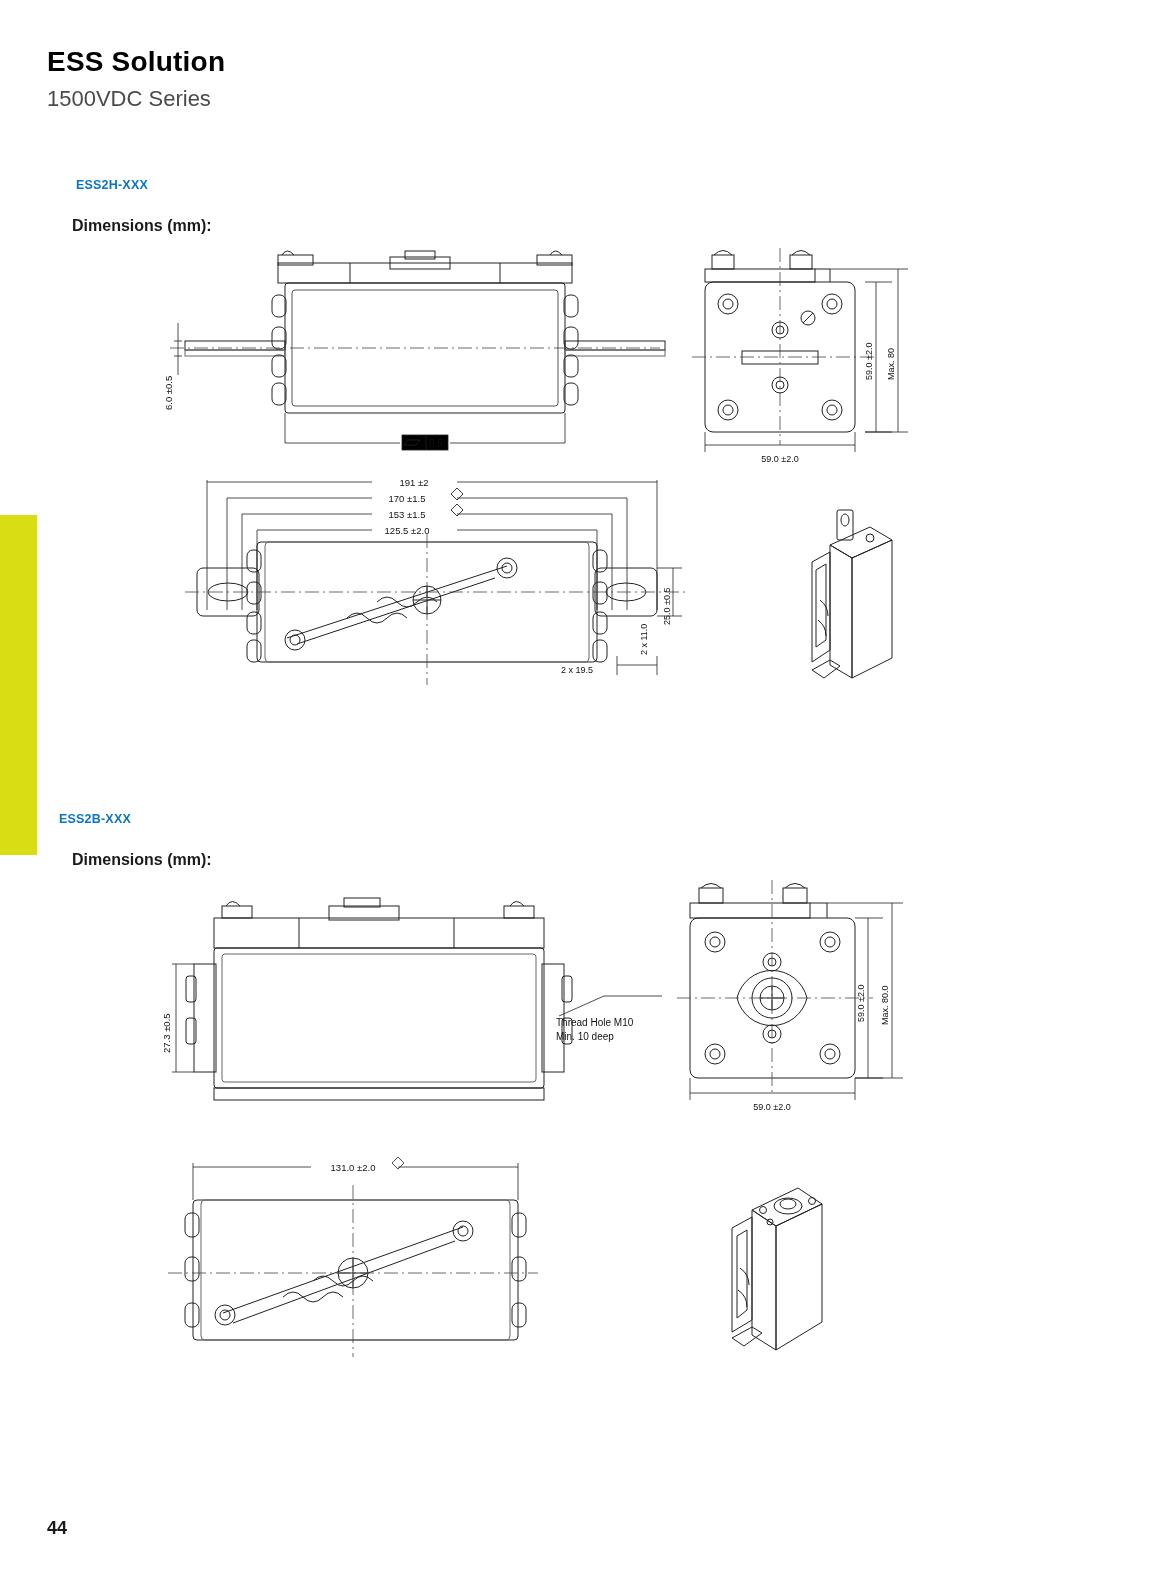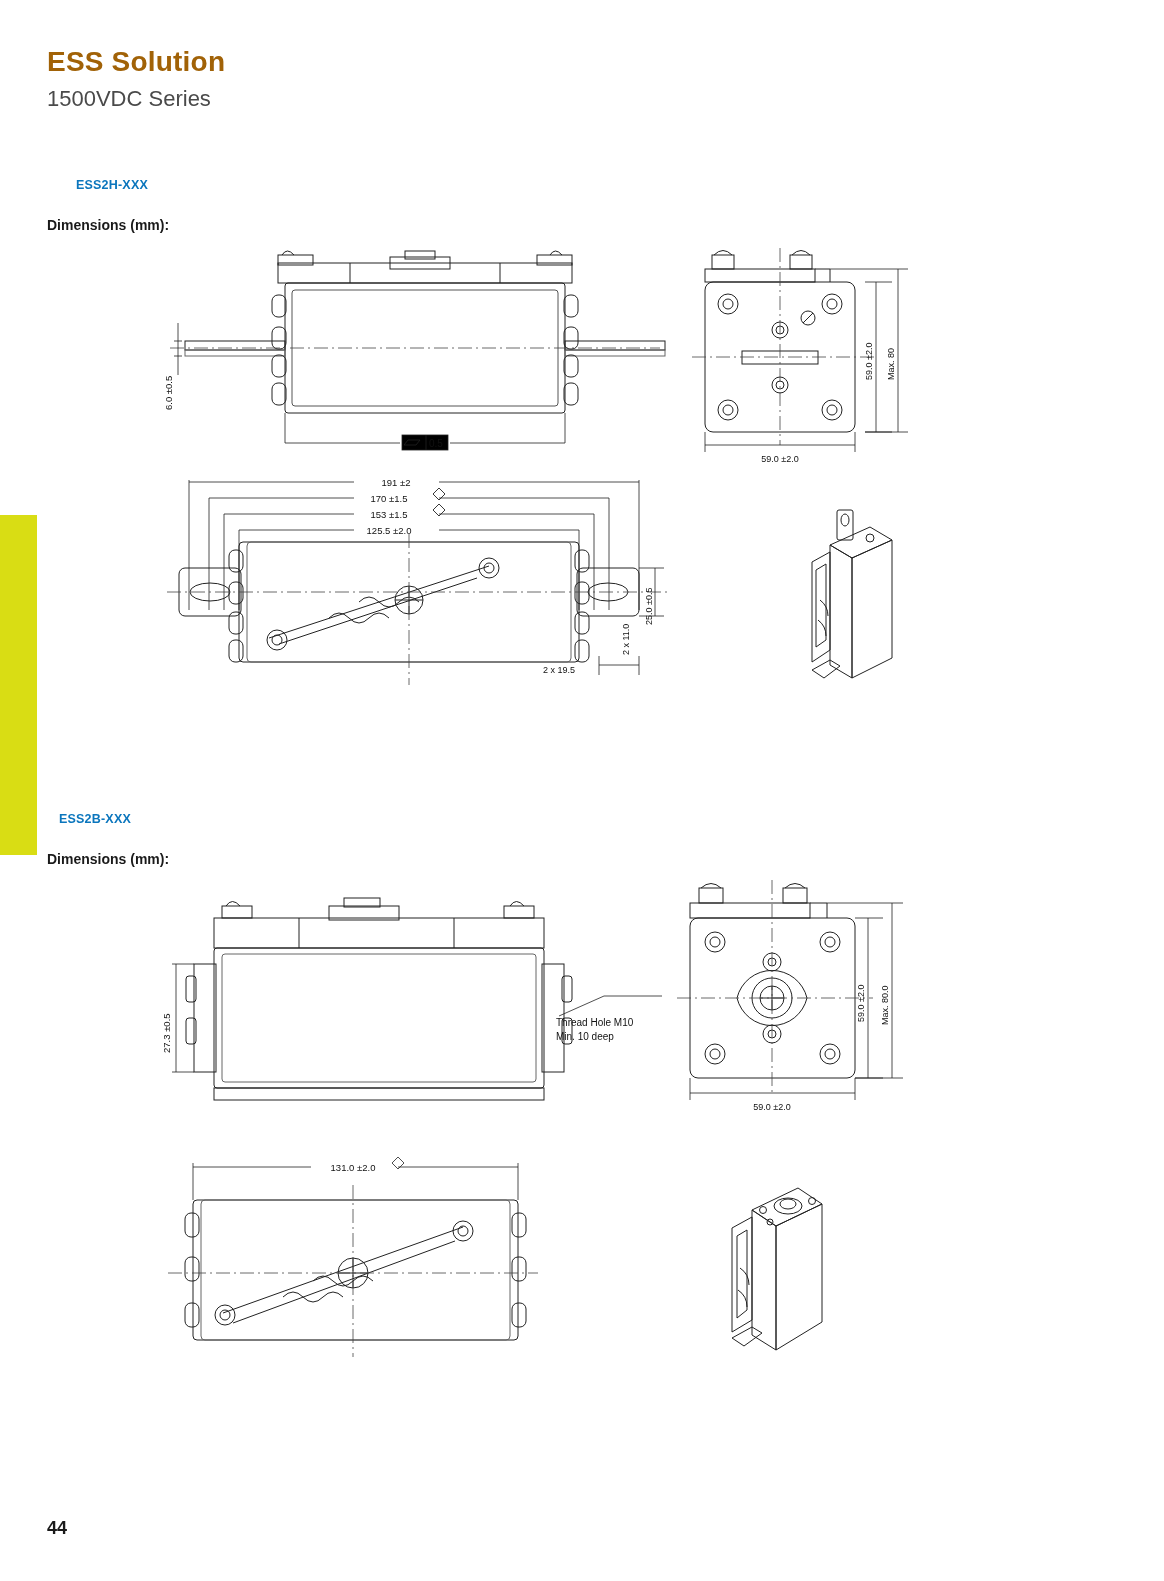--- a/index.html
+++ b/index.html
@@ -14,32 +14,32 @@
 
   
   .side-tab{
     position:absolute;left:0;top:515px;width:37px;height:340px;
     background:#d9dd14;
   }
 
   
   .doc-title{
     position:absolute;left:47px;top:46px;
-    font-size:28px;font-weight:bold;color:#a16207;letter-spacing:.2px;
+    font-size:28px;font-weight:bold;color:#000000;letter-spacing:.2px;
   }
   .doc-subtitle{
     position:absolute;left:47px;top:86px;
     font-size:22px;color:#4a4a4a;font-weight:normal;
   }
 
   .sec-title{
     position:absolute;font-size:12.5px;font-weight:bold;color:#0b76bd;letter-spacing:.2px;padding-left:29px;
   }
   .sec-sub{
-    position:absolute;font-size:14px;font-weight:bold;color:#1a1a1a;
+    position:absolute;font-size:16px;font-weight:bold;color:#1a1a1a;margin-left:25px;
   }
 
   .page-num{
     position:absolute;left:47px;top:1518px;font-size:18px;font-weight:bold;color:#1a1a1a;
   }
 
   
   .dwg{position:absolute;}
   .dwg svg{display:block;}
 
@@ -164,21 +164,21 @@
 
       <g stroke="#222" stroke-width="0.8">
         <line x1="25" y1="192" x2="25" y2="212"></line>
         <line x1="175" y1="192" x2="175" y2="212"></line>
         <line x1="25" y1="205" x2="175" y2="205"></line>
       </g>
       <text x="100" y="222" font-size="9" fill="#111" text-anchor="middle">59.0  ±2.0</text>
     </svg>
   </div>
 
-  <div class="dwg" style="left:159px;top:460px;">
+  <div class="dwg" style="left:177px;top:460px;">
     <svg width="545" height="260" viewBox="0 0 545 260">
 
       <g stroke="#222" stroke-width="0.8" fill="none">
         <line x1="30" y1="20" x2="30" y2="150"></line>
         <line x1="480" y1="20" x2="480" y2="150"></line>
         <line x1="30" y1="22" x2="195" y2="22"></line>
           <line x1="280" y1="22" x2="480" y2="22"></line>
         <line x1="50" y1="38" x2="195" y2="38"></line>
           <line x1="280" y1="38" x2="450" y2="38"></line>
         <line x1="65" y1="54" x2="195" y2="54"></line>

